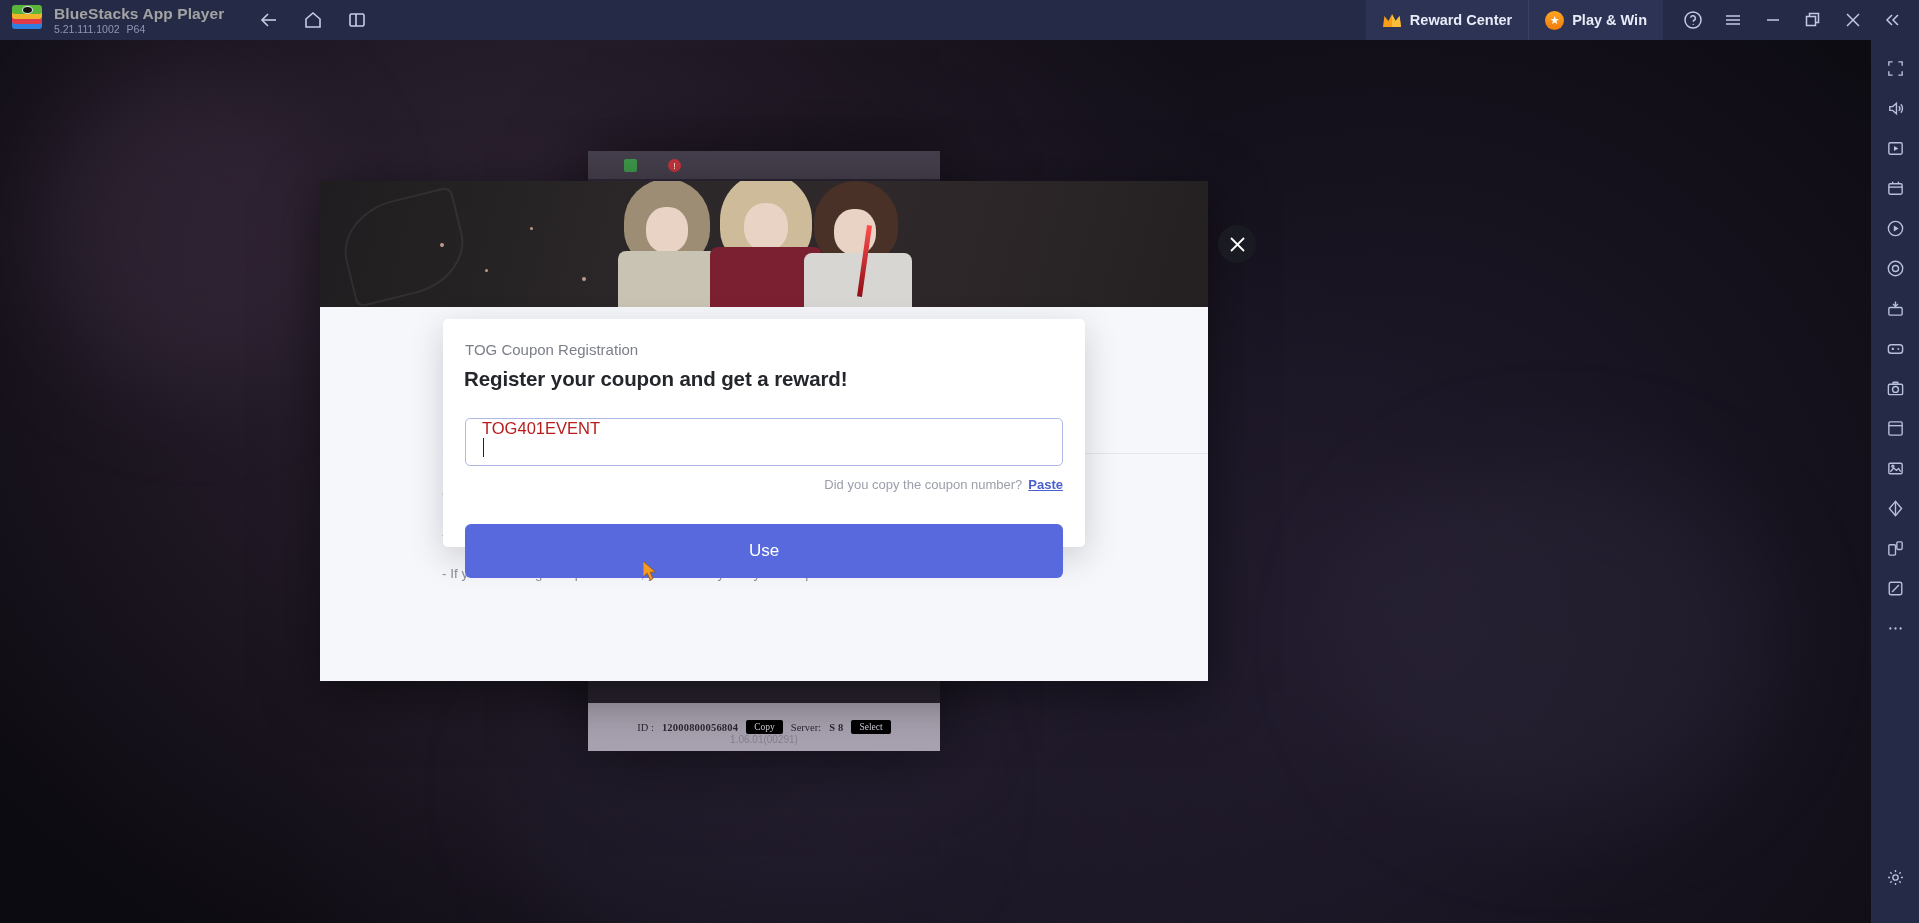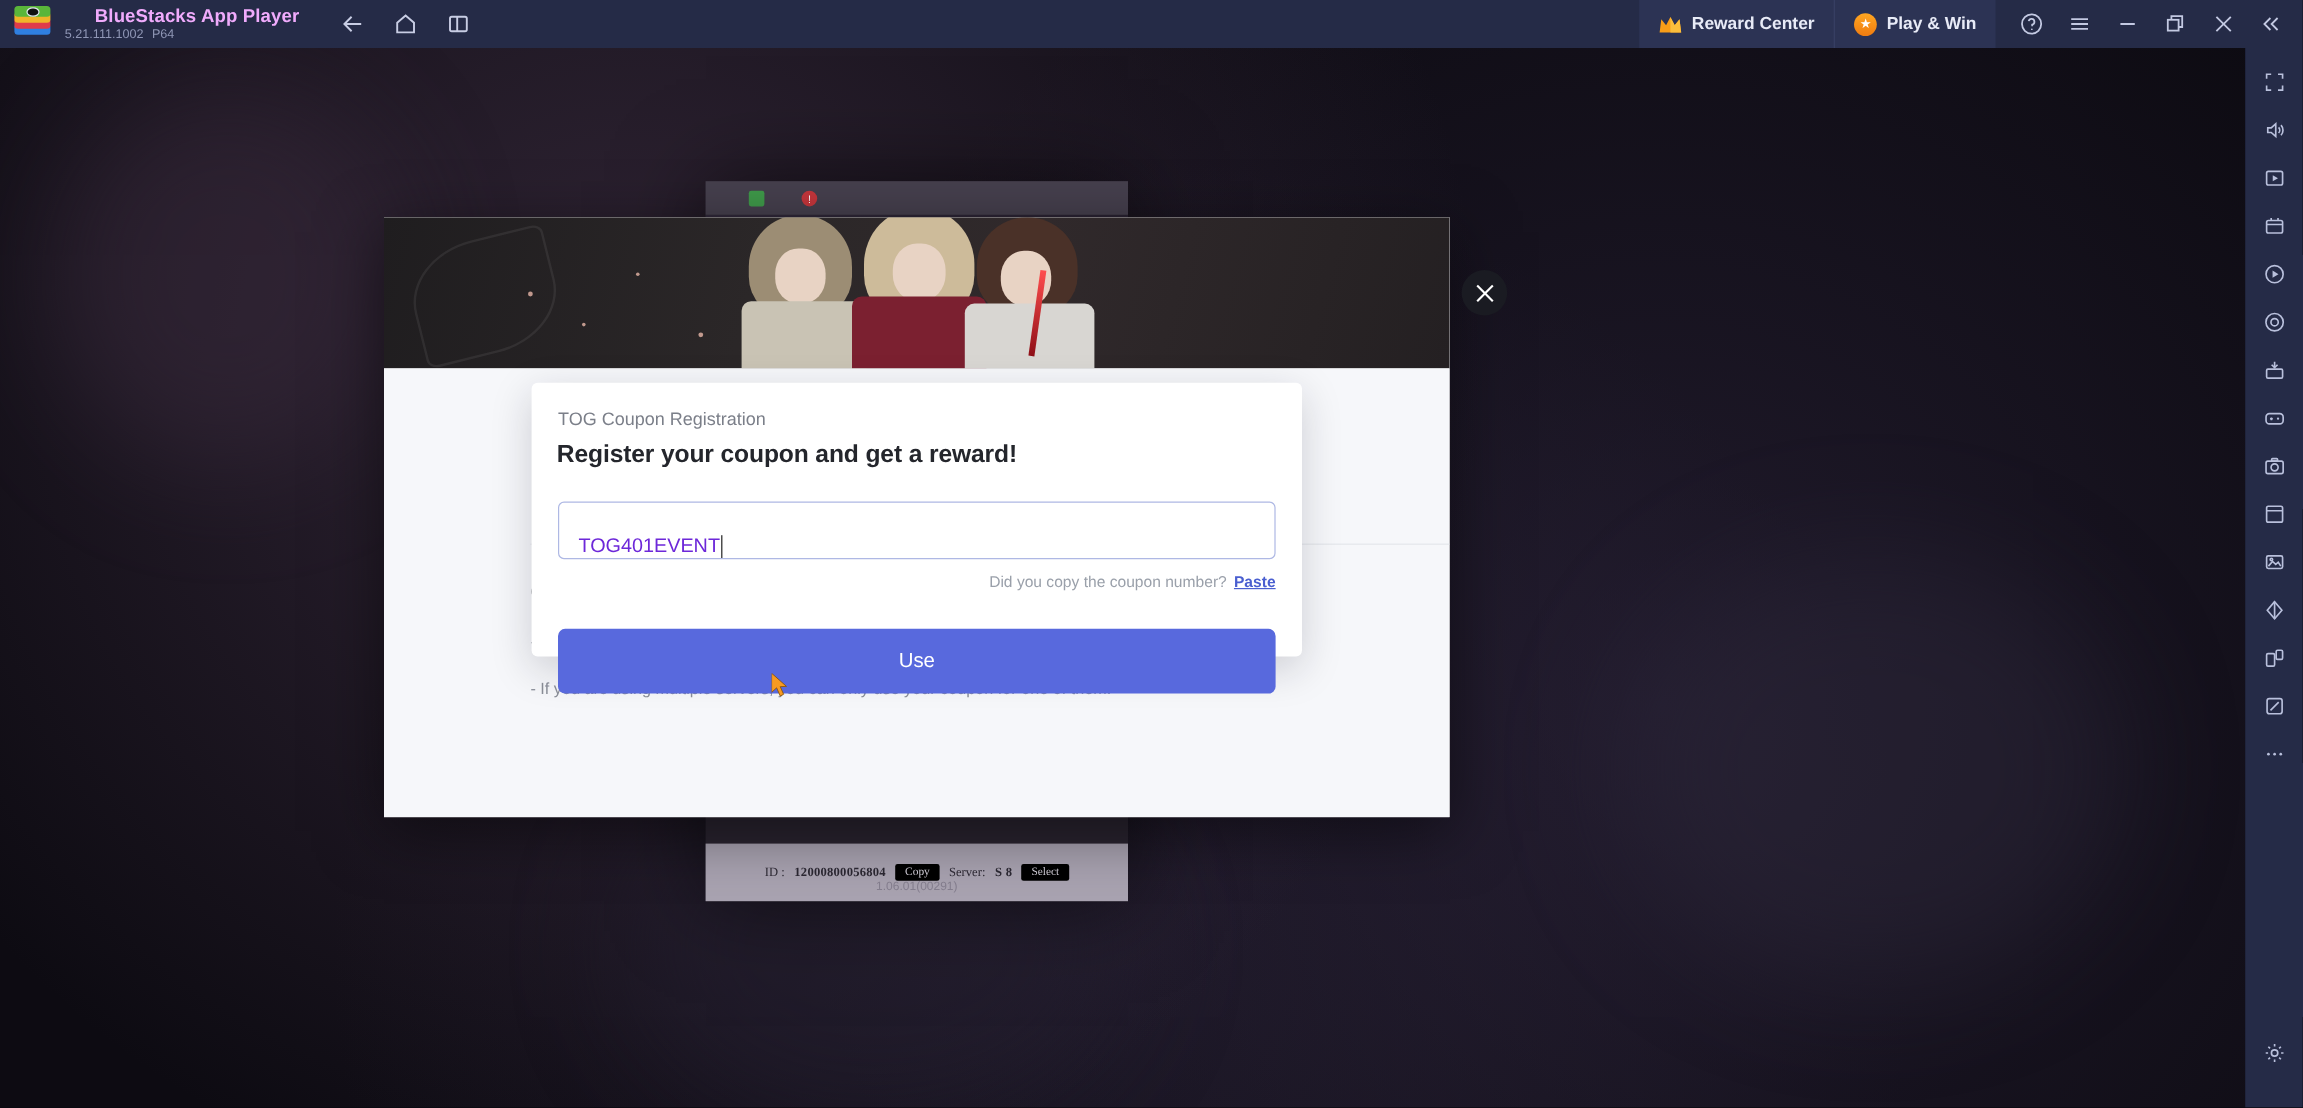--- a/index.html
+++ b/index.html
@@ -22,21 +22,21 @@
   .bs-logo .l { position: absolute; left: 0; width: 30px; height: 9px; border-radius: 3px; }
   .bs-logo .l1 { top: 15px; background: #2f7fe0; }
   .bs-logo .l2 { top: 10px; background: #e03b4a; }
   .bs-logo .l3 { top: 5px; background: #f0b429; }
   .bs-logo .l4 { top: 0px; background: #5ab63a; }
   .bs-logo .eye {
     position: absolute; left: 10px; top: 1px; width: 11px; height: 8px;
     border-radius: 50%; background: #111; border: 1.5px solid #dfe6ef;
   }
   .bs-title-wrap { margin-left: 12px; line-height: 1.1; }
-  .bs-title { color: #f0abfc; font-size: 15.5px; font-weight: bold; letter-spacing: .1px; margin-left: 25px; }
+  .bs-title { color: #a3a3a3; font-size: 15.5px; font-weight: bold; letter-spacing: .1px; }
   .bs-sub { color: #8f96b5; font-size: 10.5px; margin-top: 2px; }
   .bs-sub .p64 { margin-left: 7px; text-align: right; }
 
   .nav-icons { display: flex; align-items: center; margin-left: 26px; gap: 6px; }
   .navbtn {
     width: 38px; height: 34px; display: flex; align-items: center; justify-content: center;
     border-radius: 4px; cursor: pointer;
   }
   .navbtn svg { stroke: #c8cde4; fill: none; stroke-width: 1.6; }
 
@@ -194,23 +194,24 @@
     position: absolute; left: 22px; top: 22px;
     font-size: 15px; color: #7b7f89;
   }
   .modal-title {
     position: absolute; left: 21px; top: 48px;
     font-size: 20.5px; font-weight: bold; color: #24262c; letter-spacing: -.1px;
   }
   .coupon-input {
     position: absolute; left: 22px; top: 99px; width: 598px; height: 48px;
     border: 1.4px solid #aeb8e4; border-radius: 5px; background: #fff;
-    display: flex; align-items: flex-end; padding: 0 16px;
-    font-size: 16.5px; color: #6d28d9; font-family: "Liberation Sans", sans-serif;
+    display: flex; align-items: flex-start; padding: 0 16px;
+    font-size: 16.5px; color: #b91c1c; font-family: "Liberation Sans", sans-serif;
     outline: none;
+    flex-direction: column;
   }
   .caret {
     display: inline-block; width: 1px; height: 19px; background: #222;
     margin-left: 1px; vertical-align: middle;
   }
   .paste-row {
     position: absolute; right: 22px; top: 158px;
     font-size: 13px; color: #9aa0aa; display: flex; gap: 6px; align-items: flex-end;
   }
   .paste-link {

